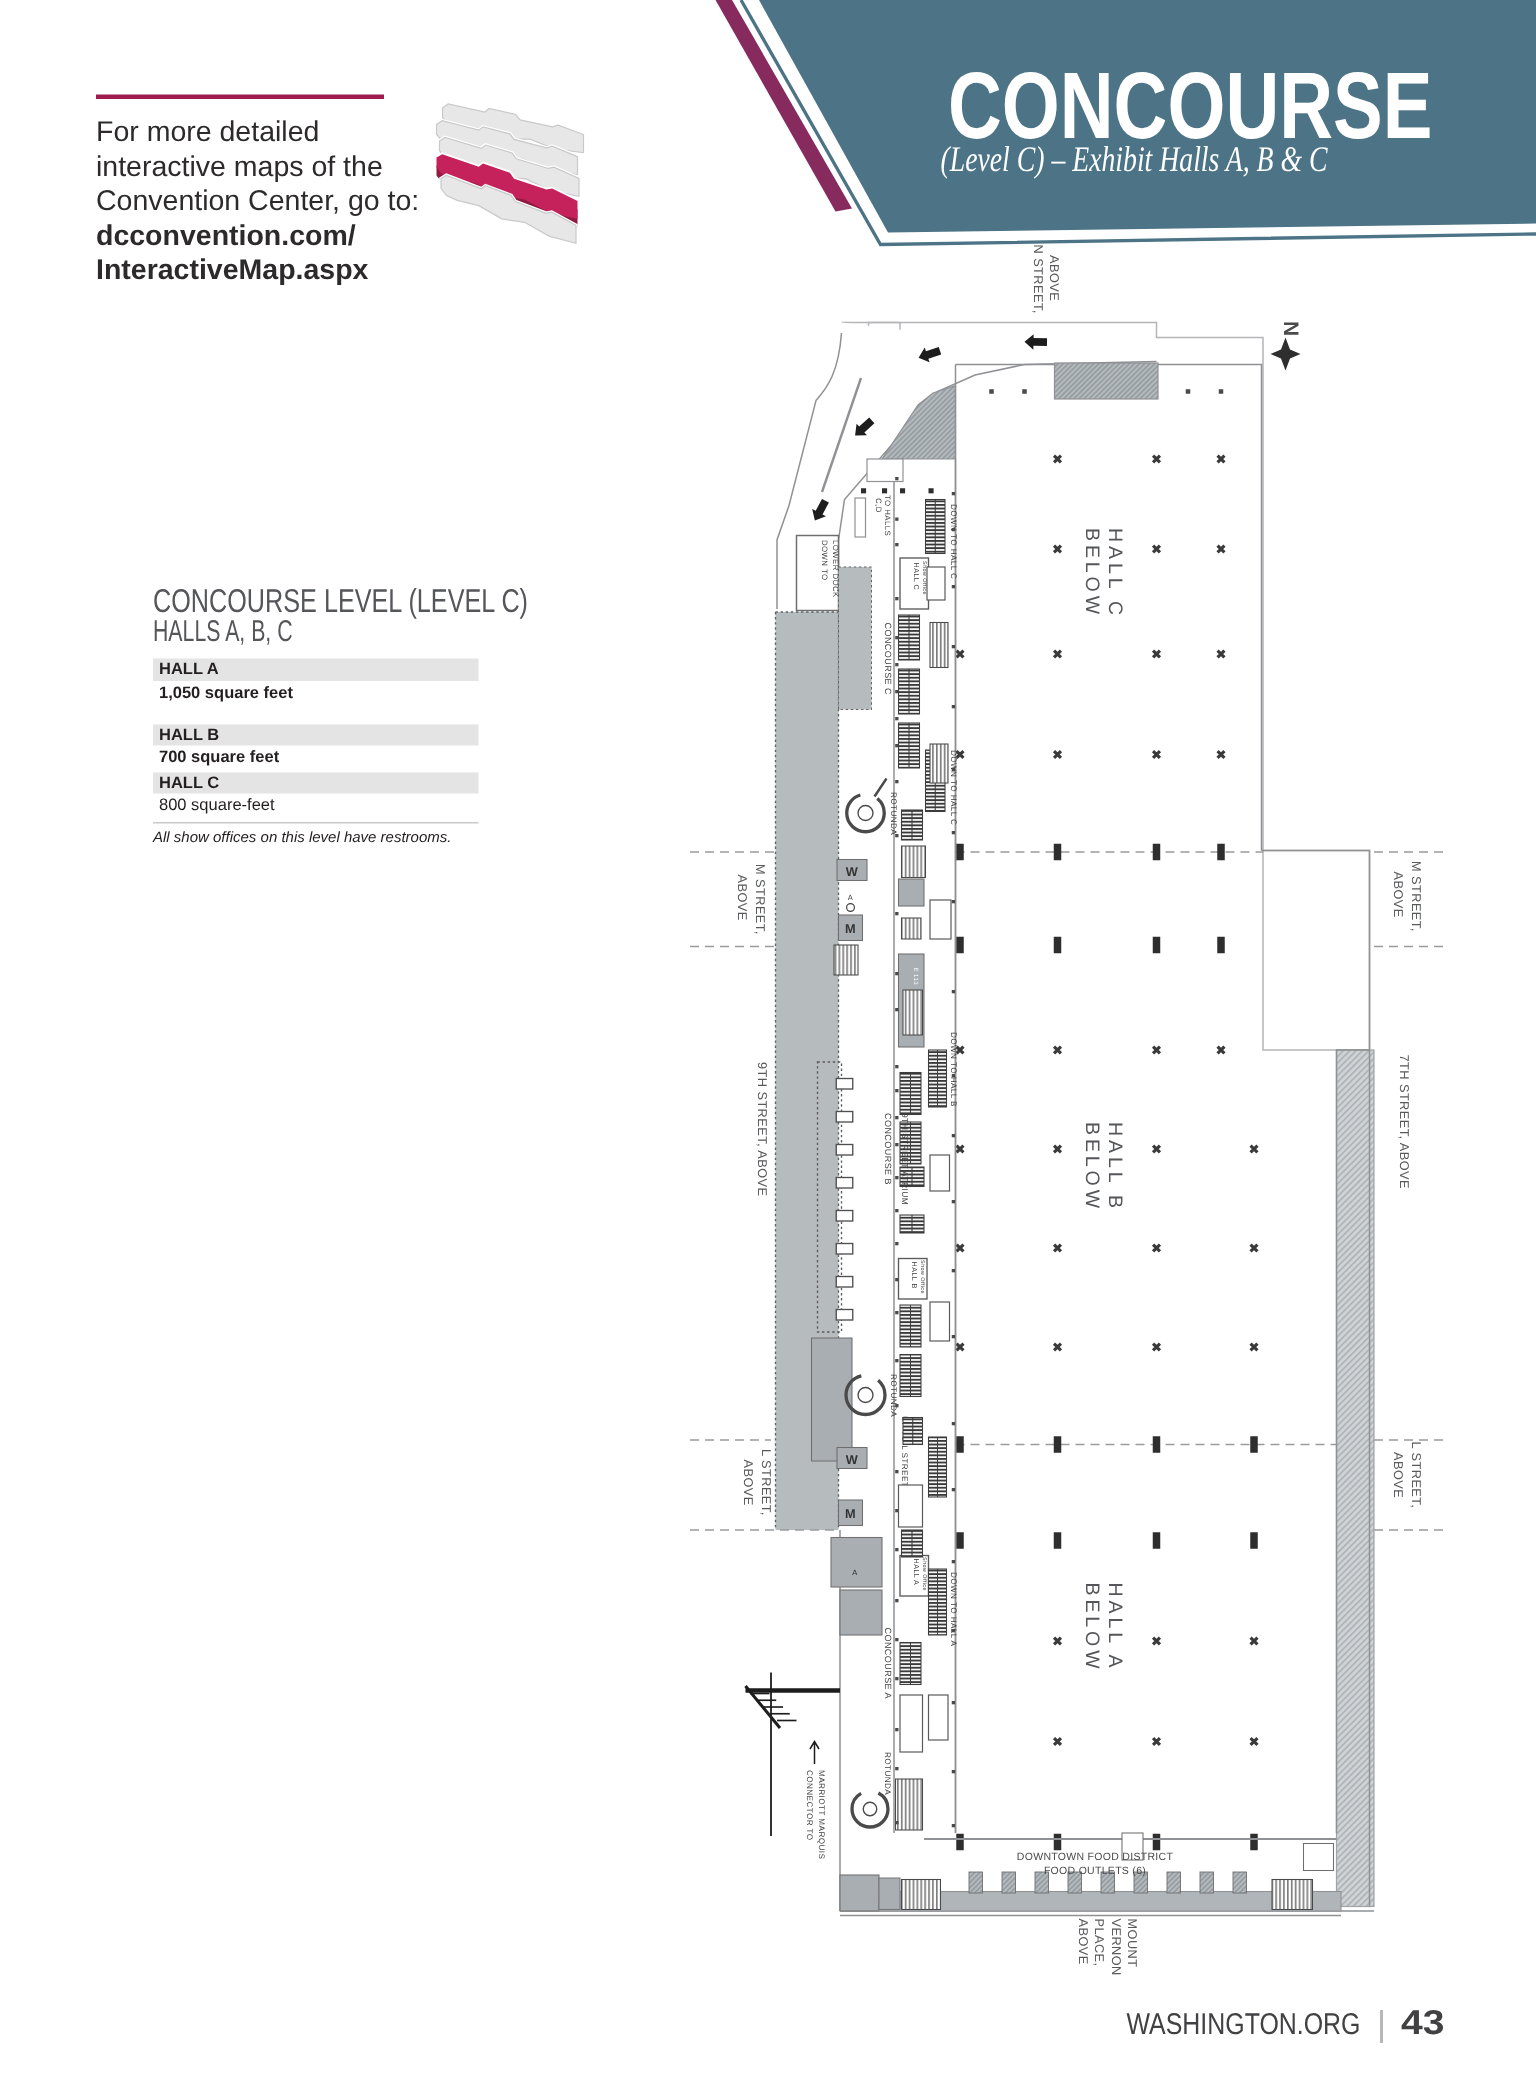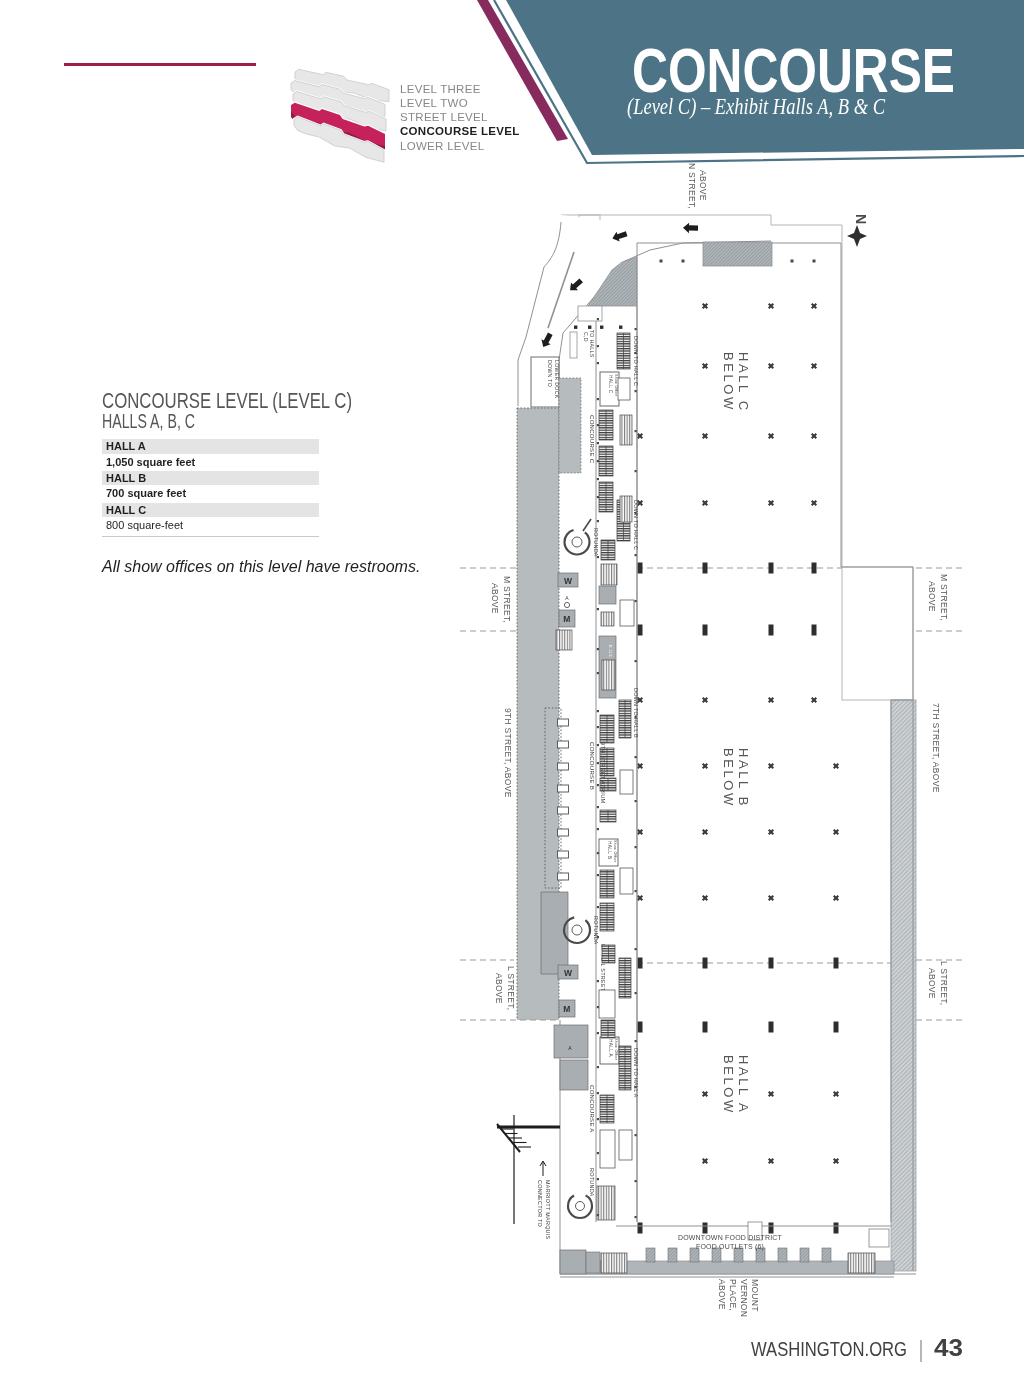--- a/index.html
+++ b/index.html
@@ -415,27 +415,28 @@
 <text x="730" y="1249" font-size="7" fill="#4a4a4a" letter-spacing="0.2" text-anchor="middle">FOOD OUTLETS (6)</text>
 </g>
 <text x="102" y="408" font-size="22" fill="#55565a" textLength="250" lengthAdjust="spacingAndGlyphs">CONCOURSE LEVEL (LEVEL C)</text>
 <text x="102" y="427.5" font-size="20" fill="#55565a" textLength="93" lengthAdjust="spacingAndGlyphs">HALLS A, B, C</text>
 <text x="751" y="1356" font-size="20" fill="#414042" textLength="156" lengthAdjust="spacingAndGlyphs">WASHINGTON.ORG</text>
 <line x1="921" y1="1340" x2="921" y2="1362" stroke="#b5b7b9" stroke-width="2"></line>
 <text x="934" y="1356" font-size="23" font-weight="bold" fill="#414042" textLength="29" lengthAdjust="spacingAndGlyphs">43</text>
 </svg>
 
 <div class="abs" style="left:64px;top:63px;width:192px;height:2.6px;background:#9e1c4e"></div>
+<div class="abs" style="left:64px;top:77px;width:240px;font-size:19px;line-height:23px;color:#2d2a2b;letter-spacing:0">
+For more detailed<br>interactive maps of the<br>Convention Center, go to:<br>
+<b>dcconvention.com/<br>InteractiveMap.aspx</b></div>
 
-<div class="abs" style="left:400px;top:81.5px;font-size:11.5px;line-height:14.3px;color:#85878a;letter-spacing:0.3px;white-space:nowrap">
-LEVEL THREE<br>LEVEL TWO<br>STREET LEVEL<br><span style="color:#1e1e1e;font-weight:bold">CONCOURSE LEVEL</span><br>LOWER LEVEL</div>
 
 <div class="abs" style="left:102px;top:439px;width:217px;font-size:11px;color:#231f20">
 <div style="background:#e4e4e4;height:14.5px;line-height:14.5px;padding-left:4px;font-weight:bold">HALL A</div>
-<div style="height:17px;line-height:17.5px;padding-left:4px;font-weight:bold">1,050 square feet</div>
+<div style="height:29px;line-height:17.5px;padding-left:4px;font-weight:bold">1,050 square feet</div>
 <div style="background:#e4e4e4;height:14.5px;line-height:14.5px;padding-left:4px;font-weight:bold">HALL B</div>
 <div style="height:17.5px;line-height:17.5px;padding-left:4px;font-weight:bold">700 square feet</div>
 <div style="background:#e4e4e4;height:14.5px;line-height:14.5px;padding-left:4px;font-weight:bold">HALL C</div>
 <div style="height:17.5px;line-height:17.5px;padding-left:4px;font-weight:normal">800 square-feet</div>
 <div style="border-top:1px solid #c9c9c9;margin-top:1px"></div>
-<div style="font-style:italic;font-weight:normal;font-size:16px;margin-top:21px;color:#231f20;white-space:nowrap">All show offices on this level have restrooms.</div>
+<div style="font-style:italic;font-weight:normal;font-size:10px;margin-top:4px;color:#231f20;white-space:nowrap">All show offices on this level have restrooms.</div>
 </div>
 
 </div>
 </body></html>

